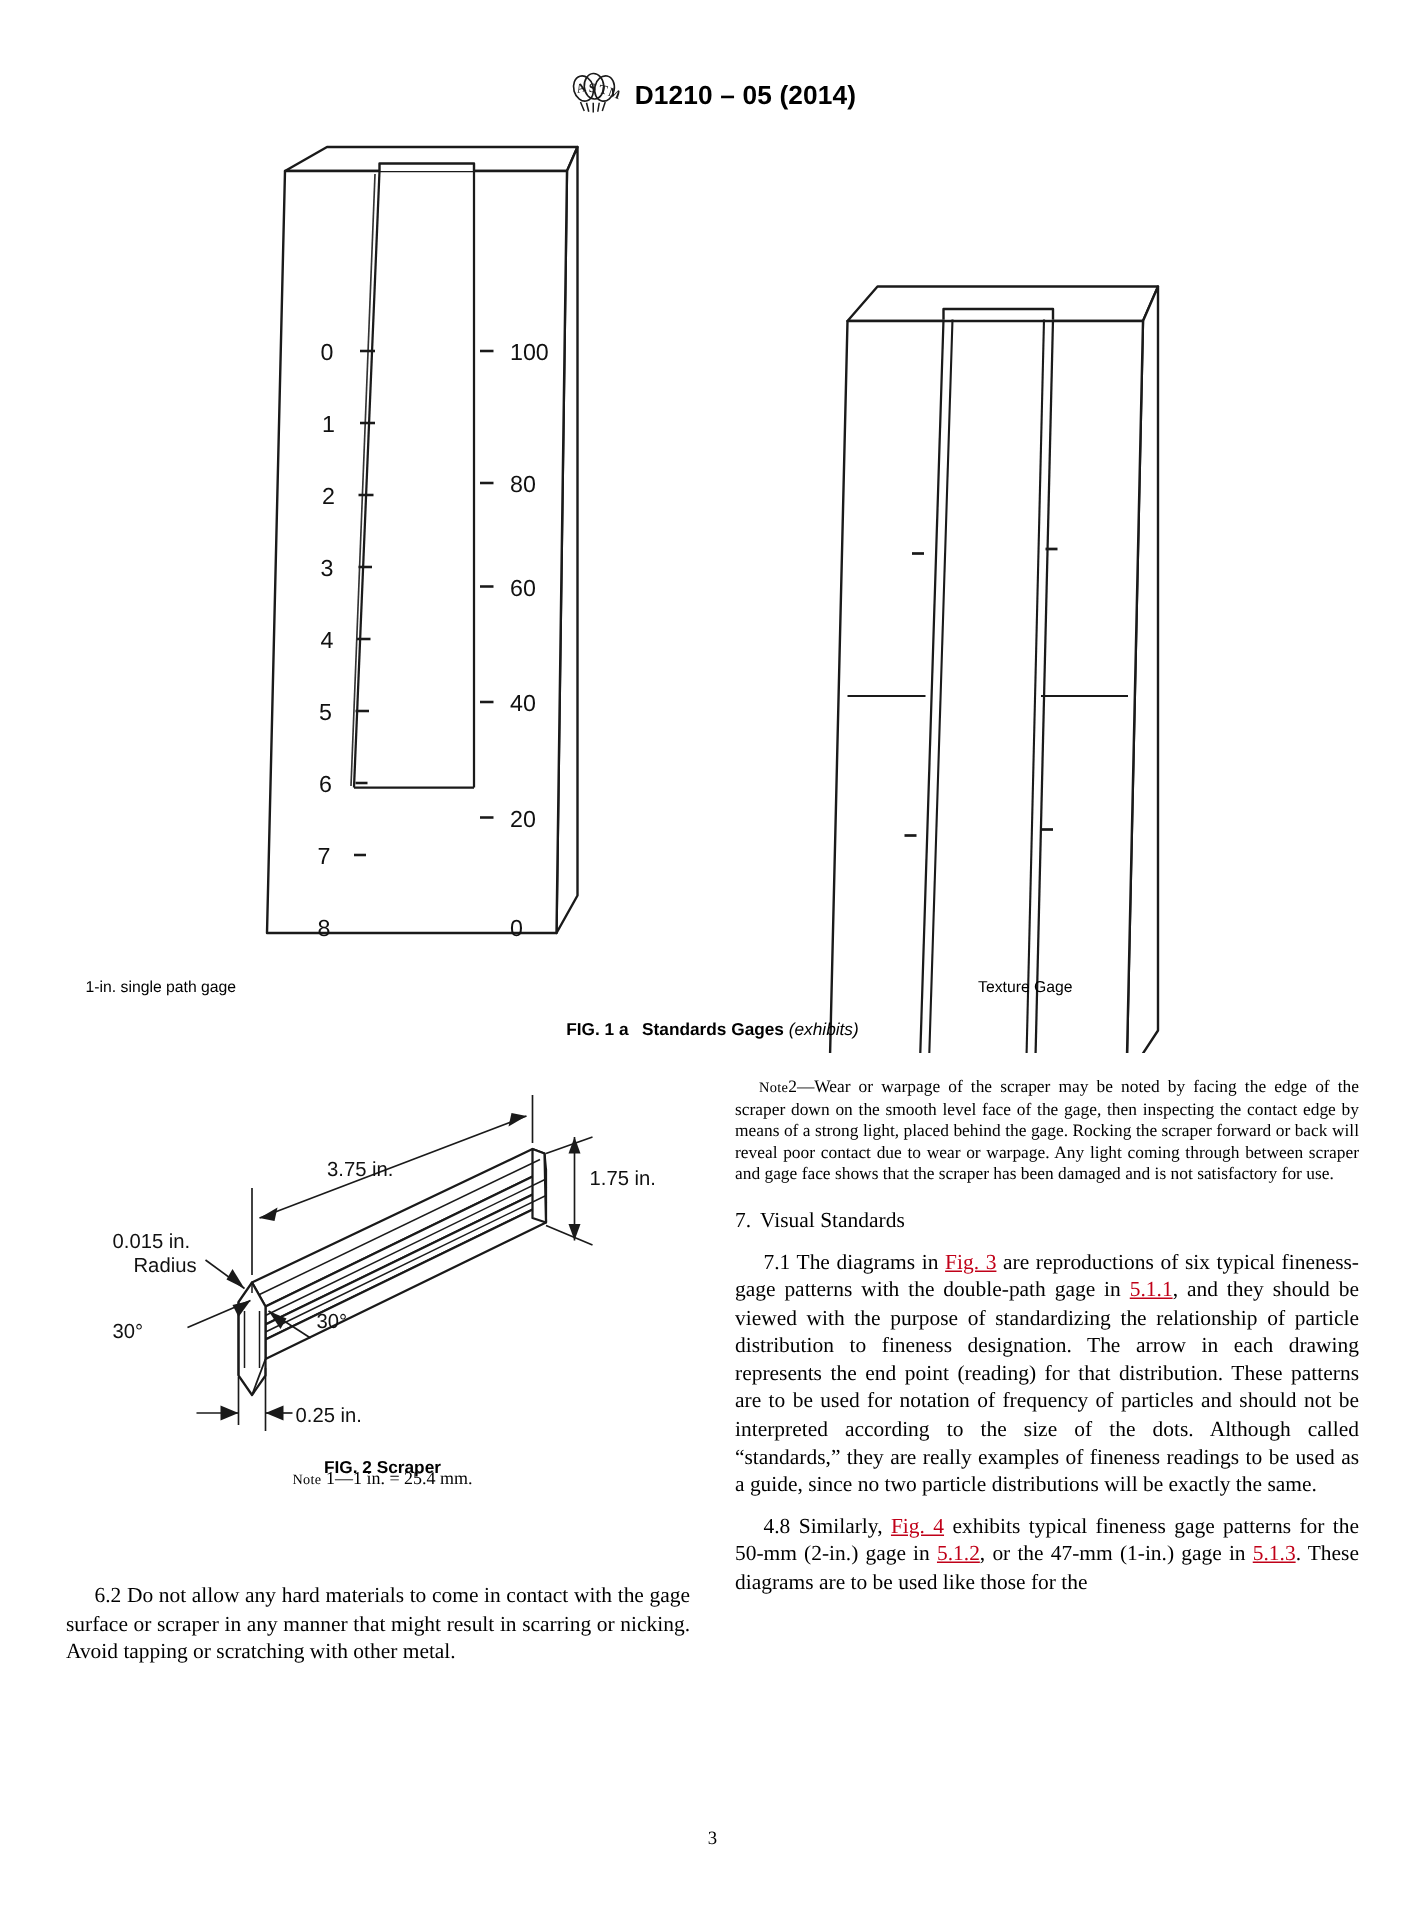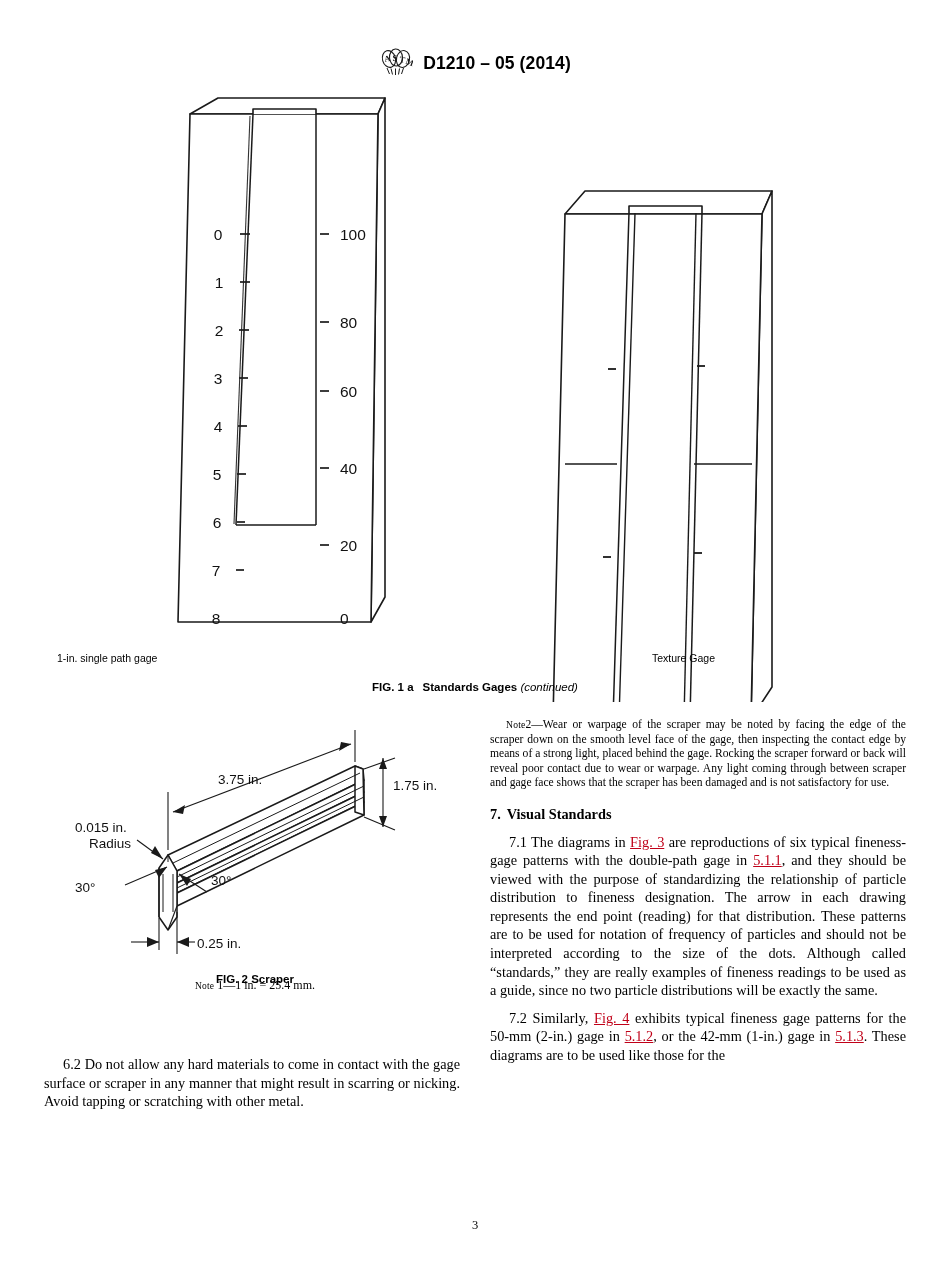--- a/index.html
+++ b/index.html
@@ -108,21 +108,21 @@
     text-align: justify;
     text-justify: inter-word;
   }
   #col-left  { left: 44px;  top: 1055px; }
   #col-right { left: 490px; top: 718px; }
 
   .col p { margin: 0 0 9px 0; }
   .col p.indent { text-indent: 19px; }
 
   .sec-head {
-    font-weight: bold;
+    font-weight: normal;
     font-size: 14.3px;
     margin: 14px 0 9px 0;
     text-align: left;
   }
   .sec-head .numgap { display: inline-block; width: 6px; }
 
   .note-para {
     font-size: 11.6px;
     line-height: 1.26;
     text-indent: 16px;
@@ -251,21 +251,21 @@
       <text x="340" y="532">0</text>
     </g>
   </svg>
 </div>
 
 <div class="fig-sublabel" id="sublabel-left">1-in. single path gage</div>
 <div class="fig-sublabel" id="sublabel-right">Texture Gage</div>
 
 <div class="fig-caption" id="fig1-caption">
   <span>FIG. 1 a</span><span class="capgap"></span><span>Standards Gages</span>
-  <span class="cont">(continued)</span>
+  <span class="cont">(exhibits)</span>
 </div>
 
 <div class="fig2-area">
   <svg width="400" height="250" viewBox="0 0 400 250" xmlns="http://www.w3.org/2000/svg">
     <g fill="none" stroke="#1a1a1a" stroke-width="1.5" stroke-linejoin="round">
 
       <path d="M113 133 L300 44 L308 47 L309 58 L122 149 Z" fill="#ffffff"></path>
       <path d="M122 149 L309 58 L309 70 L122 161 Z" fill="#ffffff"></path>
       <path d="M122 161 L309 70 L309 80 L122 171 Z" fill="#ffffff"></path>
       <path d="M122 171 L309 80 L309 93 L122 184 Z" fill="#ffffff"></path>
@@ -345,16 +345,16 @@
 
 <div class="col" id="col-right">
 
 
   <p class="note-para"><span class="smallcaps">Note</span><span>2—Wear or warpage of the scraper may be noted by facing the edge of the scraper down on the smooth level face of the gage, then inspecting the contact edge by means of a strong light, placed behind the gage. Rocking the scraper forward or back will reveal poor contact due to wear or warpage. Any light coming through between scraper and gage face shows that the scraper has been damaged and is not satisfactory for use.</span></p>
 
   <div class="sec-head"><span>7.</span><span class="numgap"></span><span>Visual Standards</span></div>
 
   <p class="indent"><span>7.1  The diagrams in </span><a class="xref" href="#">Fig. 3</a><span> are reproductions of six typical fineness-gage patterns with the double-path gage in </span><a class="xref" href="#">5.1.1</a><span>, and they should be viewed with the purpose of standardizing the relationship of particle distribution to fineness designation. The arrow in each drawing represents the end point (reading) for that distribution. These patterns are to be used for notation of frequency of particles and should not be interpreted according to the size of the dots. Although called “standards,” they are really examples of fineness readings to be used as a guide, since no two particle distributions will be exactly the same.</span></p>
 
-  <p class="indent"><span>7.2  Similarly, </span><a class="xref" href="#">Fig. 4</a><span> exhibits typical fineness gage patterns for the 50-mm (2-in.) gage in </span><a class="xref" href="#">5.1.2</a><span>, or the 42-mm (1-in.) gage in </span><a class="xref" href="#">5.1.3</a><span>. These diagrams are to be used like those for the</span></p>
+  <p class="indent"><span>4.8  Similarly, </span><a class="xref" href="#">Fig. 4</a><span> exhibits typical fineness gage patterns for the 50-mm (2-in.) gage in </span><a class="xref" href="#">5.1.2</a><span>, or the 47-mm (1-in.) gage in </span><a class="xref" href="#">5.1.3</a><span>. These diagrams are to be used like those for the</span></p>
 </div>
 
 <div class="page-number">3</div>
 
 </body></html>

